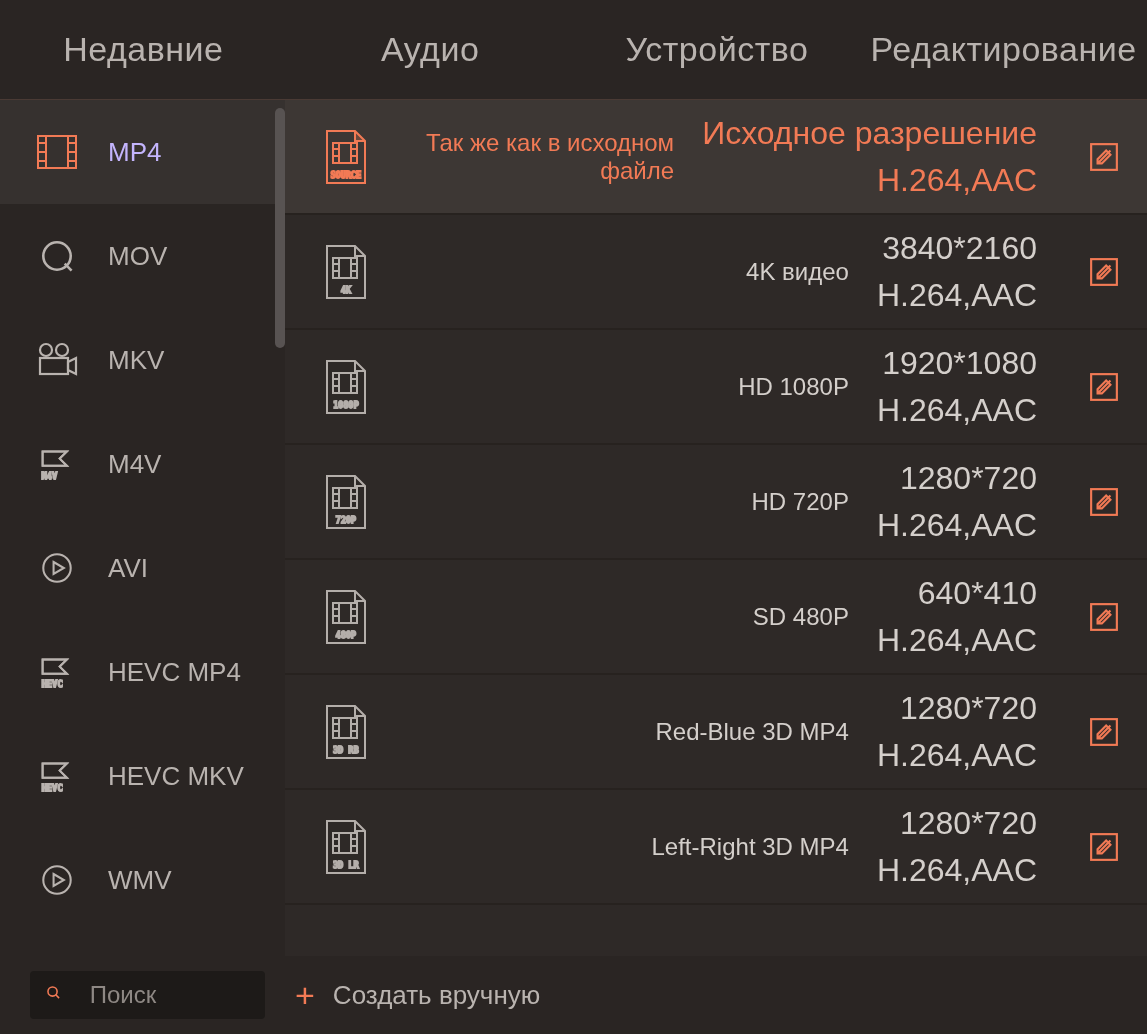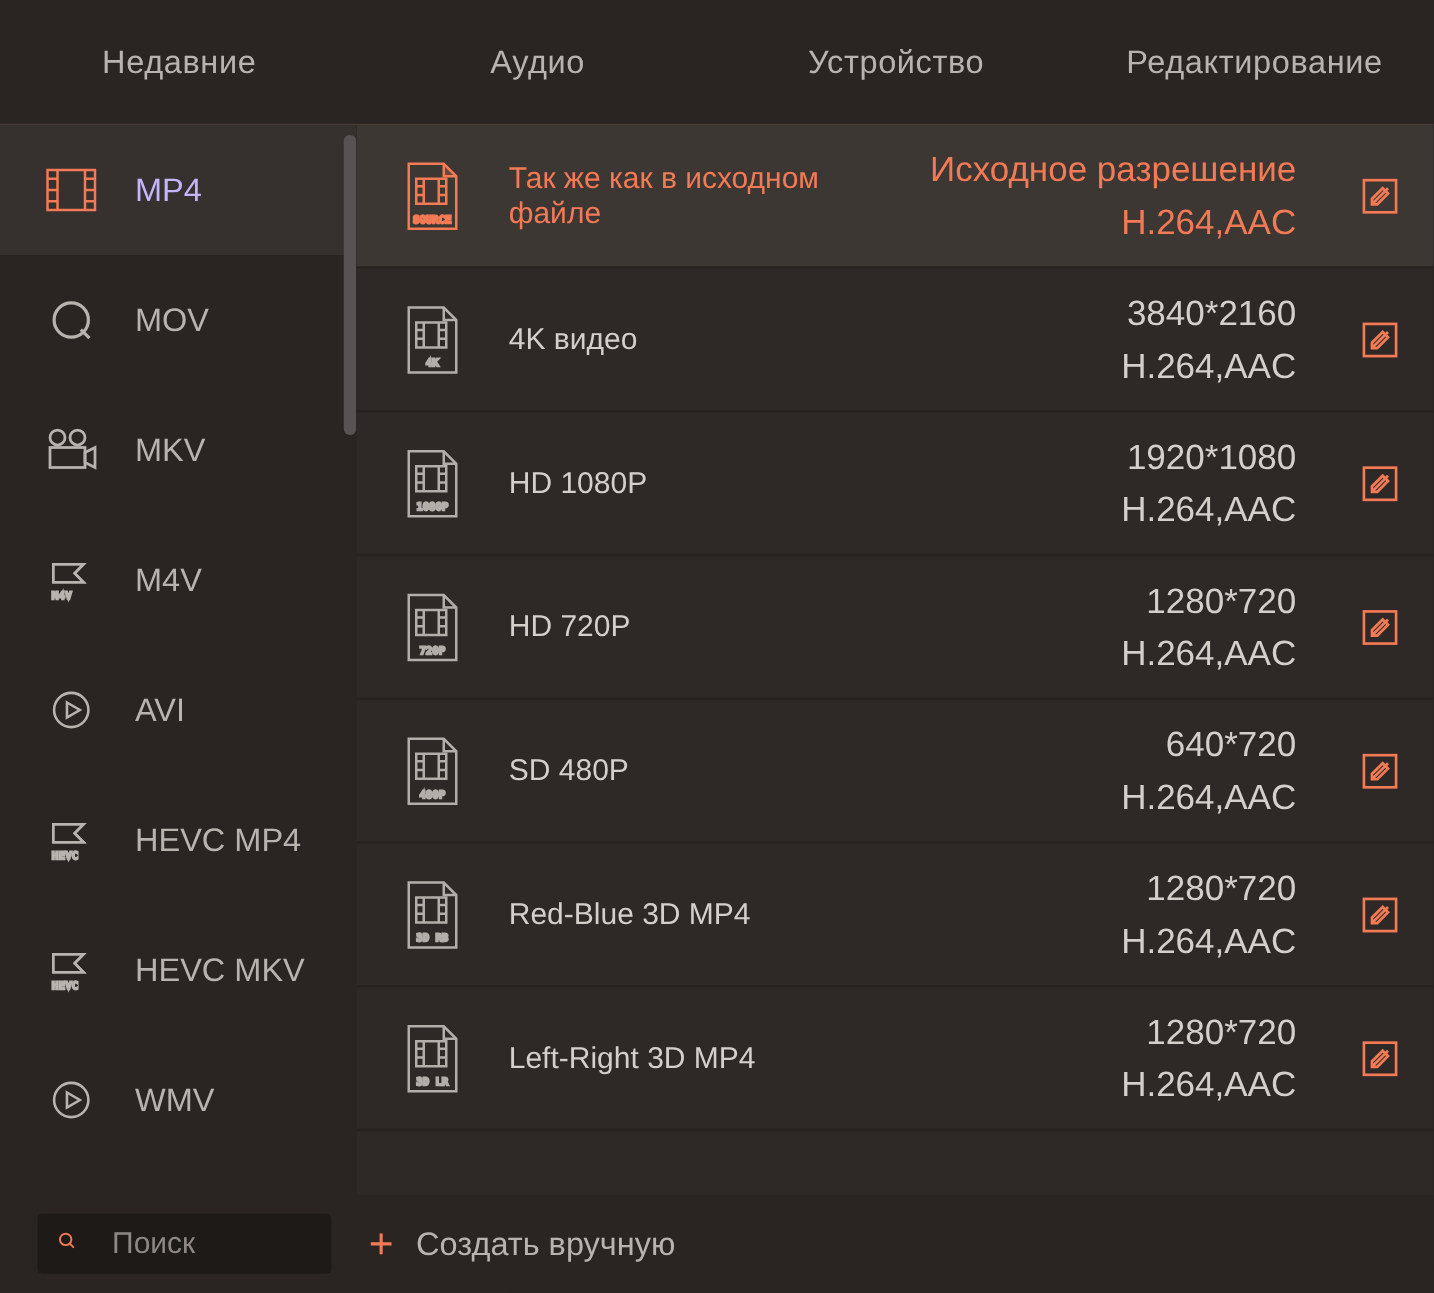--- a/index.html
+++ b/index.html
@@ -20,21 +20,21 @@
     display: flex;
     align-items: stretch;
     height: 100px;
     border-bottom: 1px solid #4a3a34;
   }
   .tab {
     flex: 1;
     display: flex;
     align-items: center;
     justify-content: center;
-    font-size: 26px;
+    font-size: 34px;
     letter-spacing: .5px;
     color: #b9b3af;
     cursor: pointer;
     position: relative;
   }
   .tab.active {
     color: #f27a55;
   }
   .tab.active::after {
     content: "";
@@ -125,26 +125,27 @@
     flex-shrink: 0;
     display:flex;align-items:center;justify-content:center;
     color:#b4aeaa;
   }
   .preset.selected .p-icon { color:#f27a55; }
   .p-title {
     flex: 1;
     font-size: 24px;
     color: #d4cfcb;
     padding-left: 8px;
+    text-align: right;
   }
   .preset.selected .p-title { color:#f27a55; }
   .p-meta {
     text-align: right;
     display:flex; flex-direction:column; gap:10px;
-    font-size: 28px;
+    font-size: 32px;
     color:#d4cfcb;
     white-space: nowrap;
   }
   .preset.selected .p-meta { color:#f27a55; }
   .p-edit {
     width: 30px; height: 30px;
     margin-left: 24px;
     flex-shrink: 0;
     color:#f27a55;
   }
@@ -404,21 +405,21 @@
               <line x1="30" y1="14" x2="30" y2="34"></line>
     <line x1="12" y1="20" x2="18" y2="20"></line>
               <line x1="12" y1="27" x2="18" y2="27"></line>
     <line x1="30" y1="20" x2="36" y2="20"></line>
               <line x1="30" y1="27" x2="36" y2="27"></line>
     <text x="25" y="49" text-anchor="middle" class="p-tag">480P</text>
   </svg>
           </span>
     <span class="p-title">SD 480P</span>
     <span class="p-meta">
-      <span>640*720</span>
+      <span>640*410</span>
       <span>H.264,AAC</span>
     </span>
     <span class="p-edit"><svg viewBox="0 0 28 28" fill="none" stroke="currentColor" stroke-width="2">
     <rect x="2" y="2" width="24" height="24"></rect>
     <path d="M8 20 L20 8 M8 20 L8 16 L16 8 L20 12 L12 20 Z"></path>
   </svg></span>
         </div>
         <div class="preset">
     <span class="p-icon">
             <svg viewBox="0 0 50 56" fill="none" stroke="currentColor" stroke-width="2">

